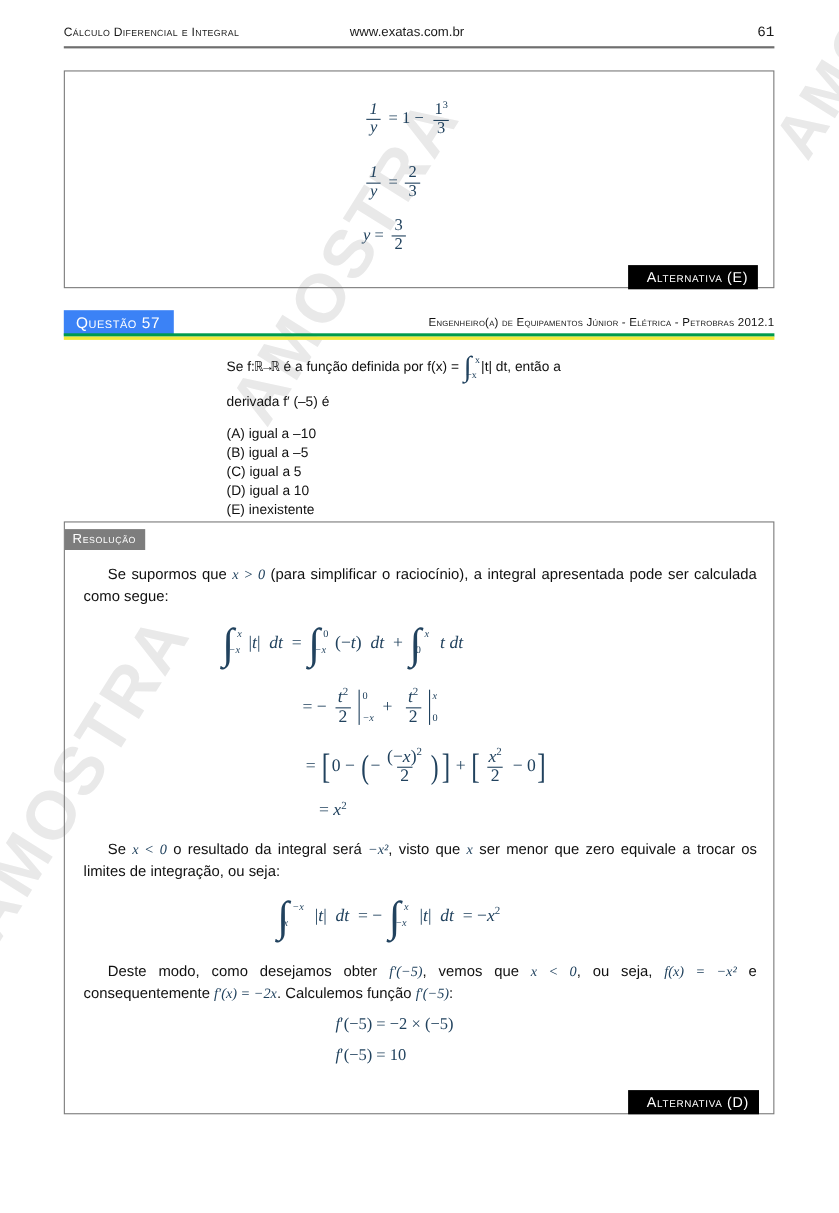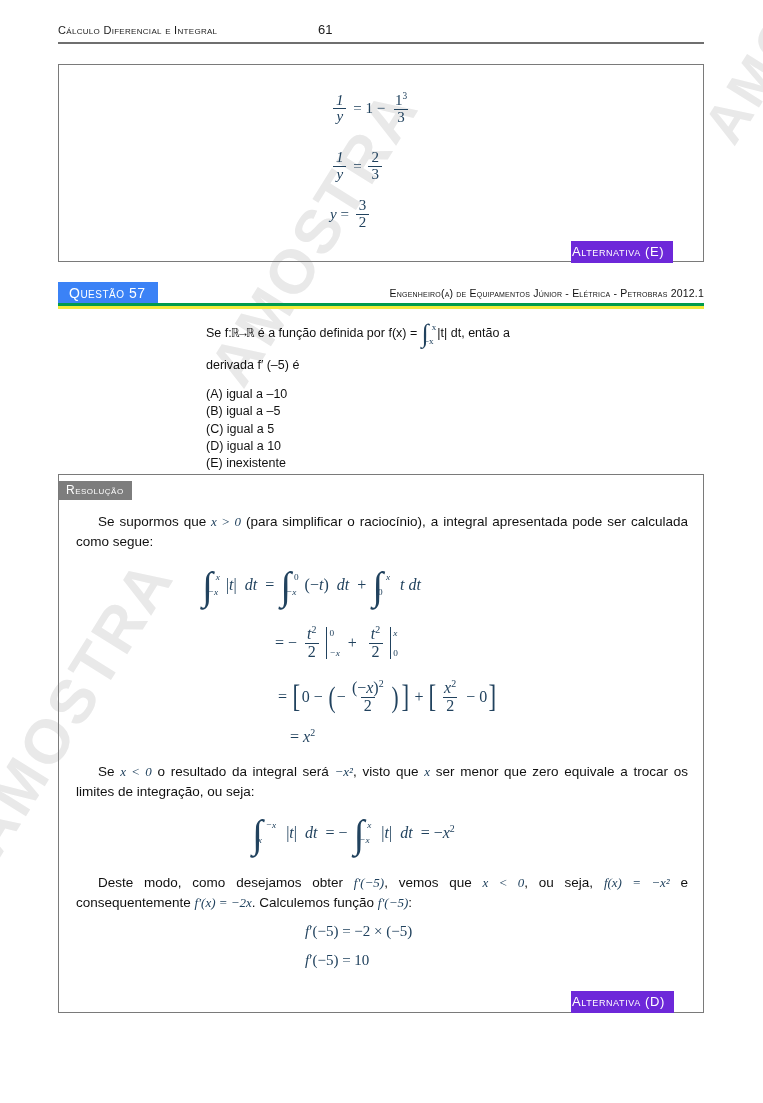--- a/index.html
+++ b/index.html
@@ -51,20 +51,21 @@
   }
   .hdr-site {
     font-size: 12px;
     color: #1a1a1a;
     flex: 1;
   }
   .hdr-page {
     font-size: 13px;
     color: #1a1a1a;
     text-align: right;
+    font-family: Liberation Mono, monospace;
   }
   .header-rule {
     position: absolute;
     left: 58px; top: 42px; width: 646px; height: 2px;
     background: #6f6f6f;
     z-index: 10;
   }
 
   
   .content-box {
@@ -161,26 +162,26 @@
 
   
   .eq-block { position: absolute; z-index: 9; }
   #eq1 { left: 330px; top: 92px; font-size: 15px; }
   #eq2 { left: 330px; top: 150px; font-size: 15px; }
   #eq3 { left: 330px; top: 198px; font-size: 15px; }
 
   
   .alt-badge {
     position: absolute;
-    background: #6d28d9;
+    background: #000000;
     color: #ffffff;
     font-size: 13px;
     font-variant: small-caps;
     letter-spacing: .6px;
-    padding: 3px 9px 4px 1px;
+    padding: 3px 9px 4px 17px;
     z-index: 12;
   }
   #alt-e { left: 571px; top: 241px; }
   #alt-d { left: 571px; top: 991px; }
 
   
   .q-badge {
     position: absolute;
     left: 58px; top: 282px;
     background: #3b82f6;
@@ -297,20 +298,21 @@
 <body>
 
 <div class="watermark-layer">
   <div class="wm wm1">AMOSTRA</div>
   <div class="wm wm2">AMOSTRA</div>
   <div class="wm wm3">AMOSTRA</div>
 </div>
 
 <div class="page-header">
   <div class="hdr-title">Cálculo Diferencial e Integral</div>
+  <div class="hdr-site">www.exatas.com.br</div>
   <div class="hdr-page">61</div>
 </div>
 <div class="header-rule"></div>
 
 <div class="content-box" id="box-top"></div>
 
 <div class="eq-block math" id="eq1">
   <span class="mrow">
     <span class="frac">
         <span class="num">1</span>

